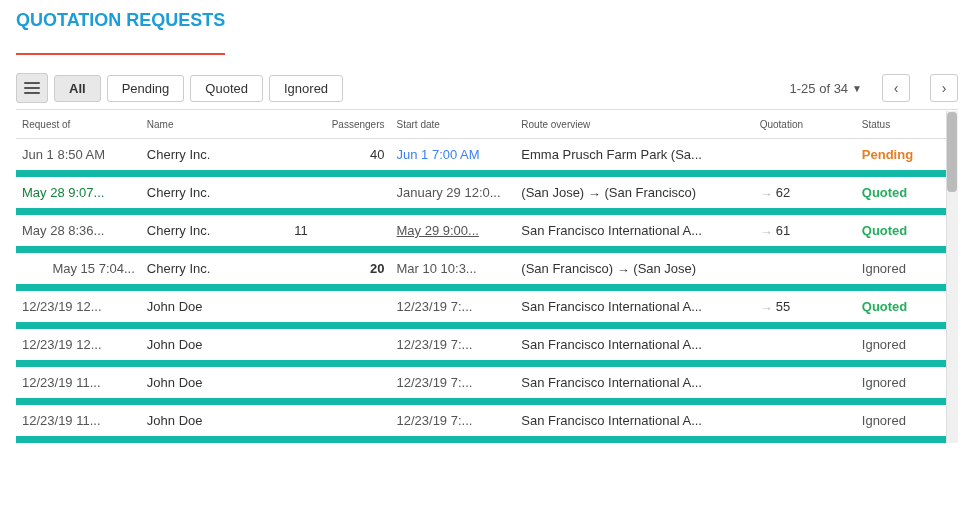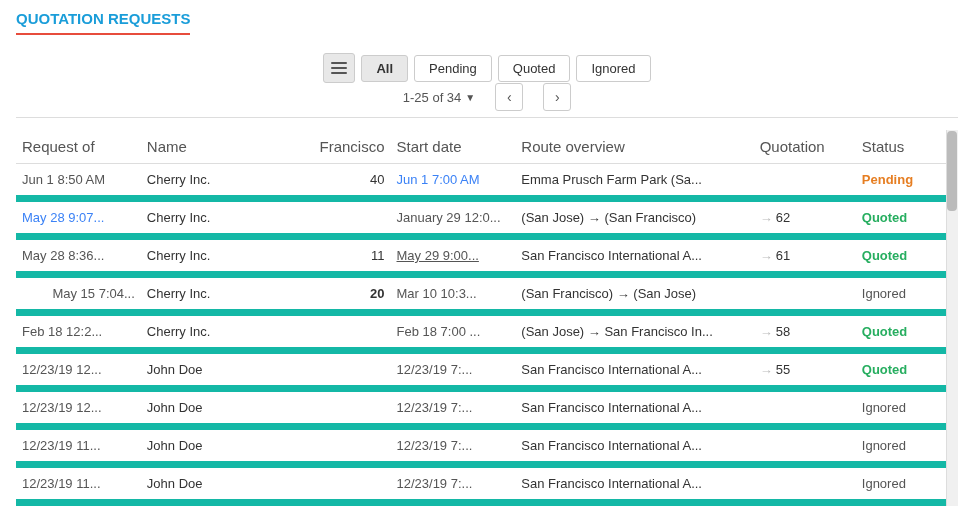--- a/index.html
+++ b/index.html
@@ -1,37 +1,36 @@
 <!DOCTYPE html>
 <html><head>
   <meta charset="utf-8">
   <style>
     * { box-sizing: border-box; margin: 0; padding: 0; }
     body { font-family: Arial, sans-serif; font-size: 13px; color: #333; background: #fff; }
 
     .container { width: 974px; padding: 10px 16px; }
 
     .page-title {
-      font-size: 15px;
+      font-size: 18px;
       font-weight: bold;
       color: #1a9dd9;
       border-bottom: 2px solid #e74c3c;
-      padding-bottom: 6px;
+      padding-bottom: 22px;
       margin-bottom: 12px;
       display: inline-block;
     }
 
     .toolbar {
       display: flex;
       align-items: center;
       justify-content: space-between;
-      margin-bottom: 12px;
+      margin-bottom: 1px;
       padding: 6px 0;
       border-bottom: 1px solid #ddd;
-      flex-direction: column;
     }
 
     .toolbar-left {
       display: flex;
       align-items: center;
       gap: 6px;
     }
 
     .menu-btn {
       background: #e8e8e8;
@@ -105,21 +104,21 @@
       border-collapse: collapse;
       table-layout: fixed;
     }
 
     thead th {
       text-align: left;
       padding: 8px 6px;
       border-bottom: 1px solid #ddd;
       font-weight: normal;
       color: #555;
-      font-size: 15px;
+      font-size: 10px;
       background: #fff;
     }
 
     tbody tr {
       border-bottom: 7px solid #14b8a6;
     }
 
     tbody td {
       padding: 8px 6px;
       font-size: 13px;
@@ -202,82 +201,71 @@
         <col class="col-passengers">
         <col class="col-startdate">
         <col class="col-route">
         <col class="col-quotation">
         <col class="col-status">
       </colgroup>
       <thead>
         <tr>
           <th>Request of</th>
           <th>Name</th>
-          <th style="text-align:right;">Francisco</th>
+          <th style="text-align:right;">Passengers</th>
           <th>Start date</th>
           <th>Route overview</th>
           <th>Quotation</th>
           <th>Status</th>
         </tr>
       </thead>
       <tbody id="table-body">
       <tr>
       <td style="color:#555;">Jun 1 8:50 AM</td>
       <td>Cherry Inc.</td>
       <td style="text-align:right;">40</td>
       <td style="color:#3b82f6;">Jun 1 7:00 AM</td>
       <td>Emma Prusch Farm Park (Sa...</td>
       <td>
         
       </td>
       <td class="status-pending">Pending</td>
     </tr>
           <tr>
-      <td style="color:#3b82f6;">May 28 9:07...</td>
+      <td style="color:#15803d;">May 28 9:07...</td>
       <td>Cherry Inc.</td>
       <td style="text-align:right;"></td>
       <td style="color:#555;">January 29 12:0...</td>
       <td>(San Jose) → (San Francisco)</td>
       <td>
         <span style="color:#bbb; margin-right:3px;">→</span>62
       </td>
       <td class="status-quoted">Quoted</td>
     </tr>
           <tr>
       <td style="color:#555;">May 28 8:36...</td>
       <td>Cherry Inc.</td>
-      <td style="text-align:right;">11</td>
+      <td style="text-align:left;">11</td>
       <td style="color:#555;text-decoration:underline;">May 29 9:00...</td>
       <td>San Francisco International A...</td>
       <td>
         <span style="color:#bbb; margin-right:3px;">→</span>61
       </td>
       <td class="status-quoted">Quoted</td>
     </tr>
           <tr>
       <td style="color:#555;text-align:right;">May 15 7:04...</td>
       <td>Cherry Inc.</td>
       <td style="text-align:right;font-weight:bold;">20</td>
       <td style="color:#555;">Mar 10 10:3...</td>
       <td>(San Francisco) → (San Jose)</td>
       <td>
         
       </td>
       <td class="status-ignored">Ignored</td>
-    </tr>
-          <tr>
-      <td style="color:#555;">Feb 18 12:2...</td>
-      <td>Cherry Inc.</td>
-      <td style="text-align:right;"></td>
-      <td style="color:#555;">Feb 18 7:00 ...</td>
-      <td>(San Jose) → San Francisco In...</td>
-      <td>
-        <span style="color:#bbb; margin-right:3px;">→</span>58
-      </td>
-      <td class="status-quoted">Quoted</td>
     </tr>
           <tr>
       <td style="color:#555;">12/23/19 12...</td>
       <td>John Doe</td>
       <td style="text-align:right;"></td>
       <td style="color:#555;">12/23/19 7:...</td>
       <td>San Francisco International A...</td>
       <td>
         <span style="color:#bbb; margin-right:3px;">→</span>55
       </td>

